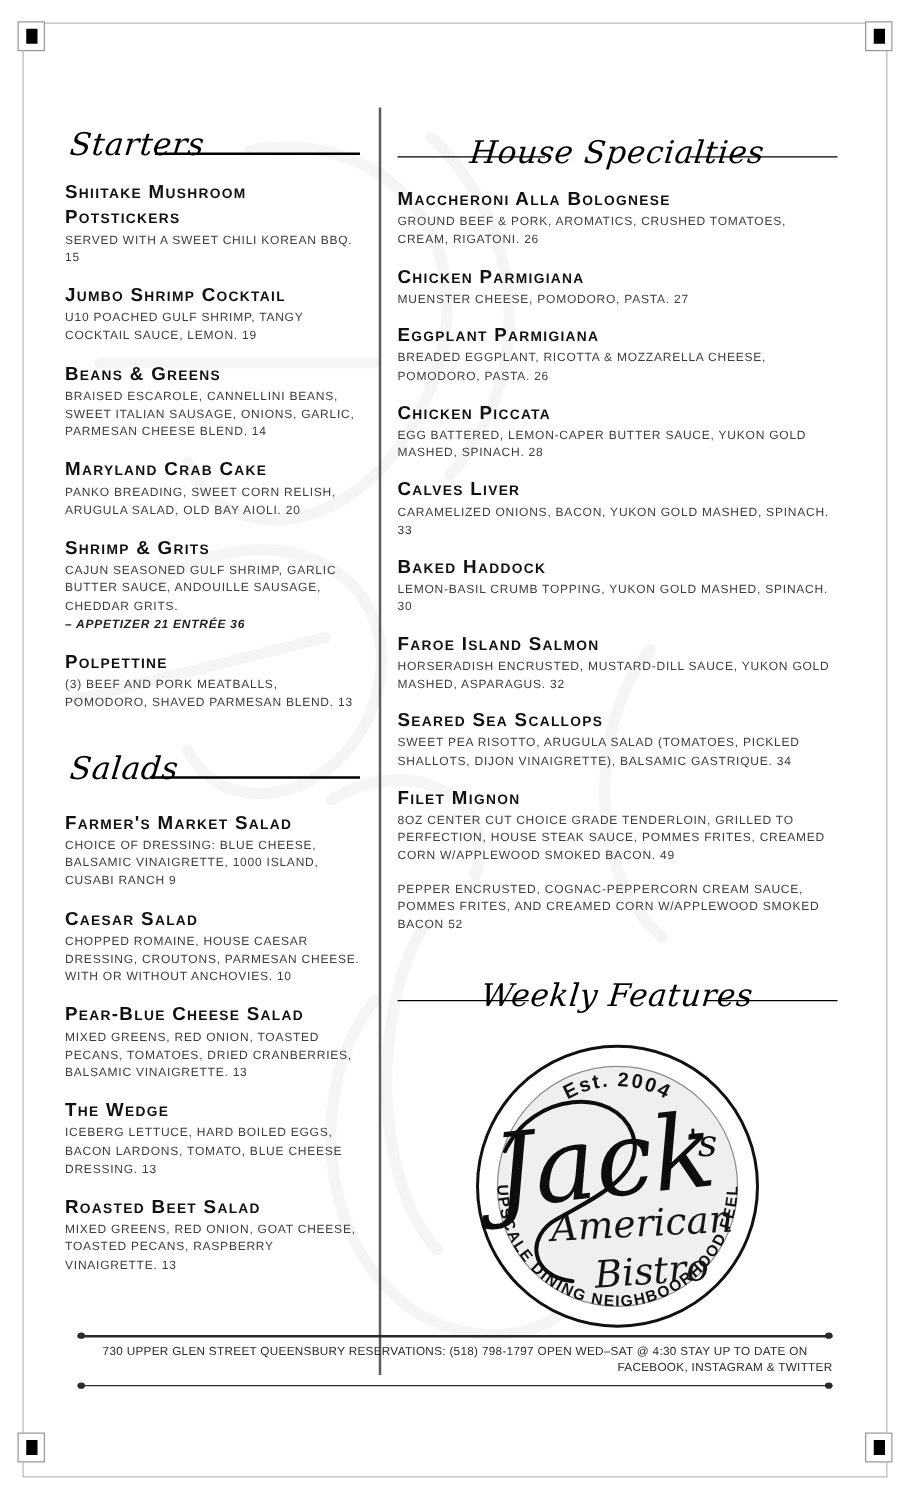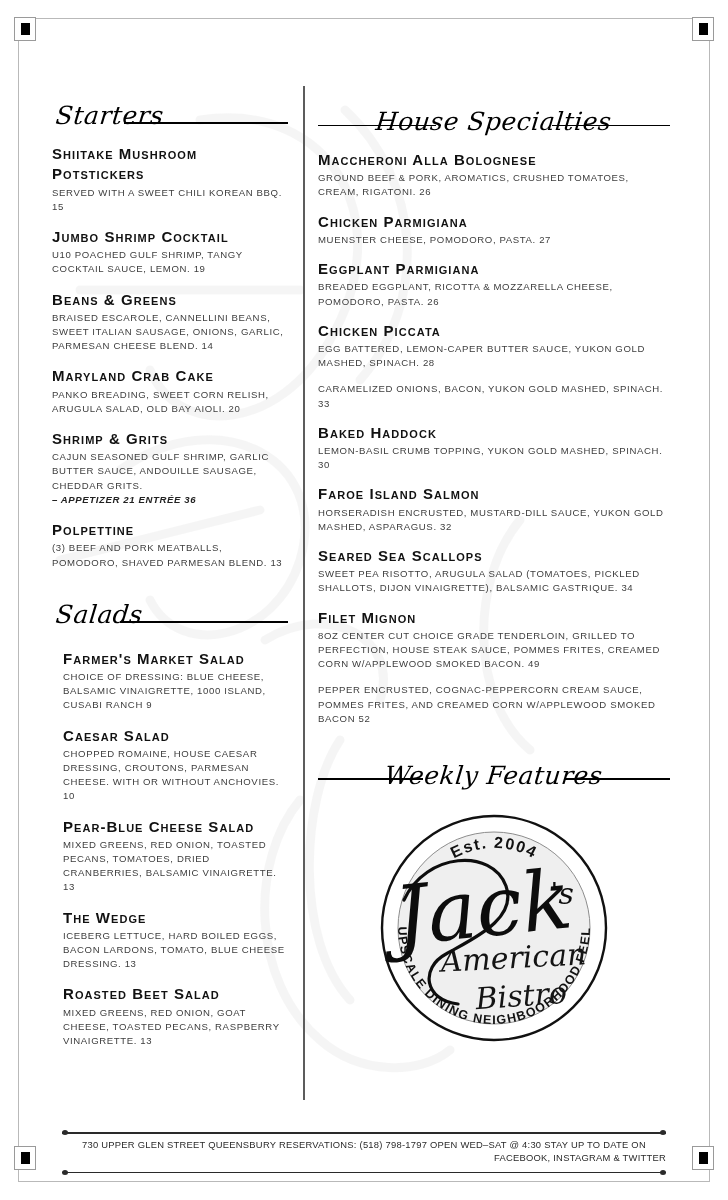--- a/index.html
+++ b/index.html
@@ -166,21 +166,21 @@
   .logo-wrap {
     margin-top: 16px;
     display: flex;
     justify-content: center;
   }
 
   
   .footer {
     position: absolute;
     left: 62px;
-    top: 1132px;
+    top: 1068px;
     width: 604px;
     text-align: center;
     z-index: 3;
   }
   .footer-rule {
     height: 1.5px;
     background: #2a2a2a;
     position: relative;
   }
   .footer-rule::before,
@@ -263,21 +263,21 @@
         <div class="item-name">Polpettine</div>
         <div class="item-desc">(3) BEEF AND PORK MEATBALLS, POMODORO, SHAVED PARMESAN BLEND.  13</div>
       </div>
     </div>
 
     <div class="section-head head-left salads" style="margin-top:8px;">
       <div class="script">Salads</div>
       <div class="rule"></div>
     </div>
 
-    <div style="margin-top:14px;margin-left:11px;">
+    <div style="margin-top:14px;">
       <div class="item">
         <div class="item-name">Farmer's Market Salad</div>
         <div class="item-desc">CHOICE OF DRESSING: BLUE CHEESE, BALSAMIC VINAIGRETTE, 1000 ISLAND, CUSABI RANCH 9</div>
       </div>
       <div class="item">
         <div class="item-name">Caesar Salad</div>
         <div class="item-desc">CHOPPED ROMAINE, HOUSE CAESAR DRESSING, CROUTONS, PARMESAN CHEESE.  WITH OR WITHOUT ANCHOVIES. 10</div>
       </div>
       <div class="item">
         <div class="item-name">Pear-Blue Cheese Salad</div>
@@ -315,20 +315,21 @@
       </div>
       <div class="item">
         <div class="item-name">Eggplant Parmigiana</div>
         <div class="item-desc">BREADED EGGPLANT, RICOTTA &amp; MOZZARELLA CHEESE, POMODORO, PASTA.  26</div>
       </div>
       <div class="item">
         <div class="item-name">Chicken Piccata</div>
         <div class="item-desc">EGG BATTERED, LEMON-CAPER BUTTER SAUCE, YUKON GOLD MASHED, SPINACH. 28</div>
       </div>
       <div class="item">
+        <div class="item-name">Calves Liver</div>
         <div class="item-desc">CARAMELIZED ONIONS, BACON, YUKON GOLD MASHED, SPINACH.  33</div>
       </div>
       <div class="item">
         <div class="item-name">Baked Haddock</div>
         <div class="item-desc">LEMON-BASIL CRUMB TOPPING, YUKON GOLD MASHED, SPINACH. 30</div>
       </div>
       <div class="item">
         <div class="item-name">Faroe Island Salmon</div>
         <div class="item-desc">HORSERADISH ENCRUSTED, MUSTARD-DILL SAUCE, YUKON GOLD MASHED, ASPARAGUS.  32</div>
       </div>

